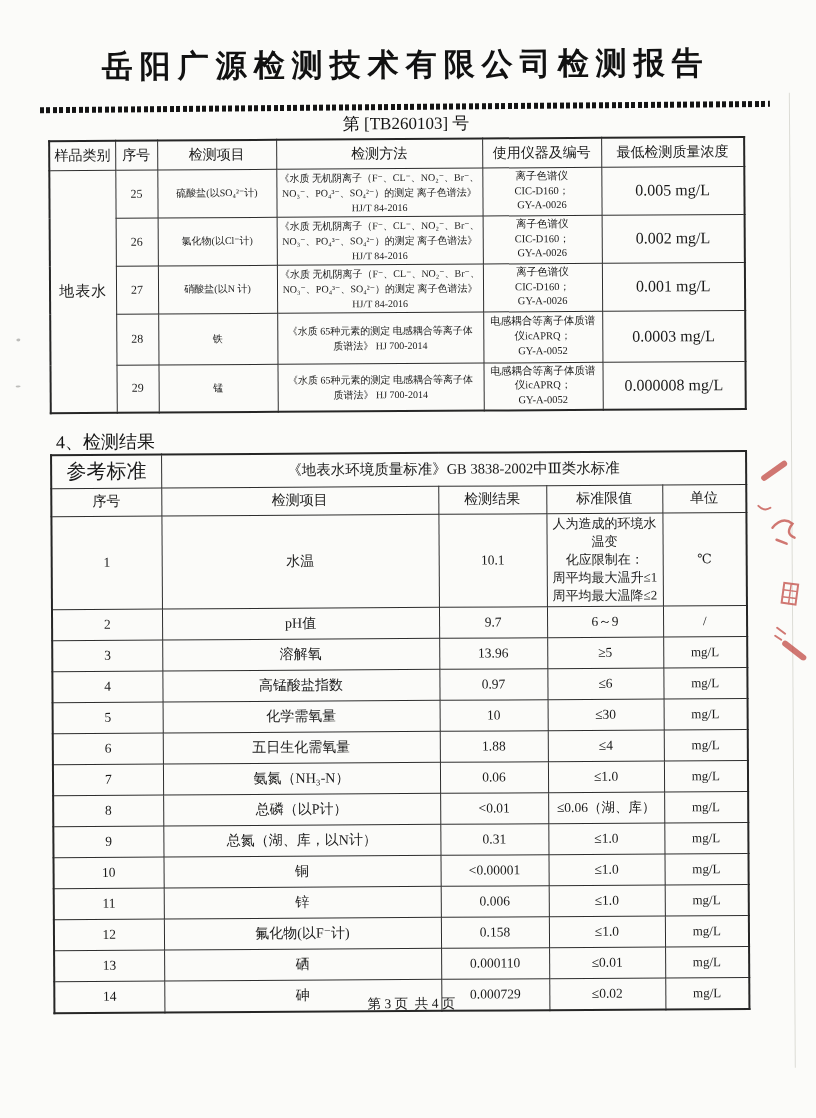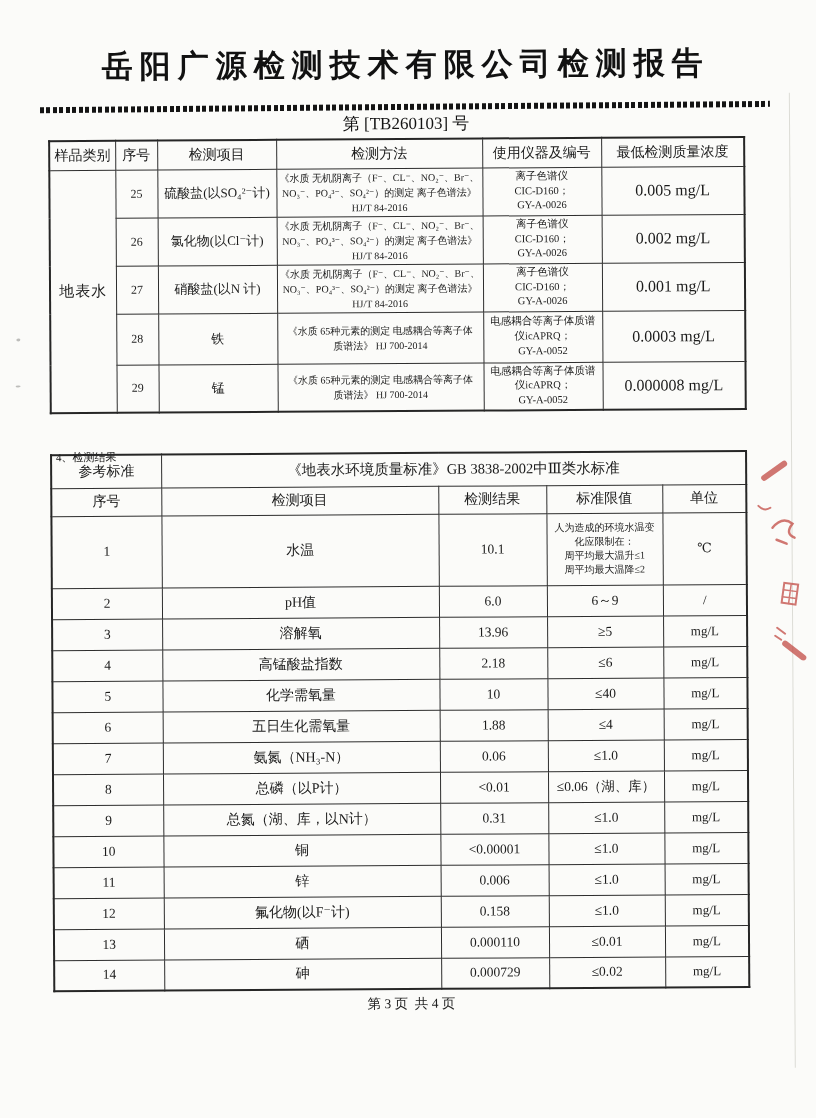--- a/index.html
+++ b/index.html
@@ -33,39 +33,39 @@
   .t1{left:50px;top:138px;width:695px;border:2px solid #262626;}
   .t1 tr:nth-child(1){height:29px;}
   .t1 tr:nth-child(2){height:48px;}
   .t1 tr:nth-child(3){height:47px;}
   .t1 tr:nth-child(4){height:48px;}
   .t1 tr:nth-child(5){height:51px;}
   .t1 tr:nth-child(6){height:47px;}
   .t1 .head{font-size:14px;}
   .t1 .cat{font-size:15px;letter-spacing:1px;}
   .t1 .no{font-size:12px;}
-  .t1 .item{font-size:13px;}
+  .t1 .item{font-size:10px;}
   .t1 .method{font-size:10px;line-height:1.5;}
   .t1 .inst{font-size:10.5px;line-height:1.4;}
   .t1 .lim{font-size:16px;}
   .pre{white-space:pre-line;}
-  .sec{position:absolute;left:56px;top:448px;font-size:11px;color:#131313;}
+  .sec{position:absolute;left:56px;top:428px;font-size:18px;color:#131313;}
   .t2{left:50px;top:452px;width:695px;border:2px solid #262626;}
   .t2 tr{height:31px;}
   .t2 tr.refrow{height:33px;}
   .t2 tr.headrow{height:28px;}
   .t2 tr.temprow{height:72px;}
   .t2 .head{font-size:14px;}
-  .t2 .reflabel{font-size:14px;}
+  .t2 .reflabel{font-size:20px;}
   .t2 .refval{font-size:14.5px;}
   .t2 .no{font-size:13.5px;}
   .t2 .item{font-size:14px;}
   .t2 .result{font-size:13.5px;}
   .t2 .limit{font-size:13.5px;}
-  .t2 .limit-small{font-size:10px;line-height:1.4;}
+  .t2 .limit-small{font-size:13px;line-height:1.4;}
   .t2 .unit{font-size:13px;}
   .footer{
     position:absolute;top:995px;left:0;width:100%;
     text-align:center;font-size:13.5px;white-space:pre;color:#222;
   }
   .edge-line{position:absolute;left:791px;top:95px;width:1px;height:975px;background:#dcdcd6;}
   .speck{position:absolute;background:#8a8a88;border-radius:50%;opacity:.55;}
   .stamp-svg{position:absolute;left:750px;top:438px;}
 </style>
 </head>
@@ -180,43 +180,43 @@
       <td class="result">10.1</td>
       <td class="limit-small pre">人为造成的环境水温变
 化应限制在：
 周平均最大温升≤1
 周平均最大温降≤2</td>
       <td class="unit">℃</td>
     </tr>
     <tr>
       <td class="no">2</td>
       <td class="item">pH值</td>
-      <td class="result">6.0</td>
+      <td class="result">9.7</td>
       <td class="limit">6～9</td>
       <td class="unit">/</td>
     </tr>
     <tr>
       <td class="no">3</td>
       <td class="item">溶解氧</td>
       <td class="result">13.96</td>
       <td class="limit">≥5</td>
       <td class="unit">mg/L</td>
     </tr>
     <tr>
       <td class="no">4</td>
       <td class="item">高锰酸盐指数</td>
-      <td class="result">2.18</td>
+      <td class="result">0.97</td>
       <td class="limit">≤6</td>
       <td class="unit">mg/L</td>
     </tr>
     <tr>
       <td class="no">5</td>
       <td class="item">化学需氧量</td>
       <td class="result">10</td>
-      <td class="limit">≤40</td>
+      <td class="limit">≤30</td>
       <td class="unit">mg/L</td>
     </tr>
     <tr>
       <td class="no">6</td>
       <td class="item">五日生化需氧量</td>
       <td class="result">1.88</td>
       <td class="limit">≤4</td>
       <td class="unit">mg/L</td>
     </tr>
     <tr>

